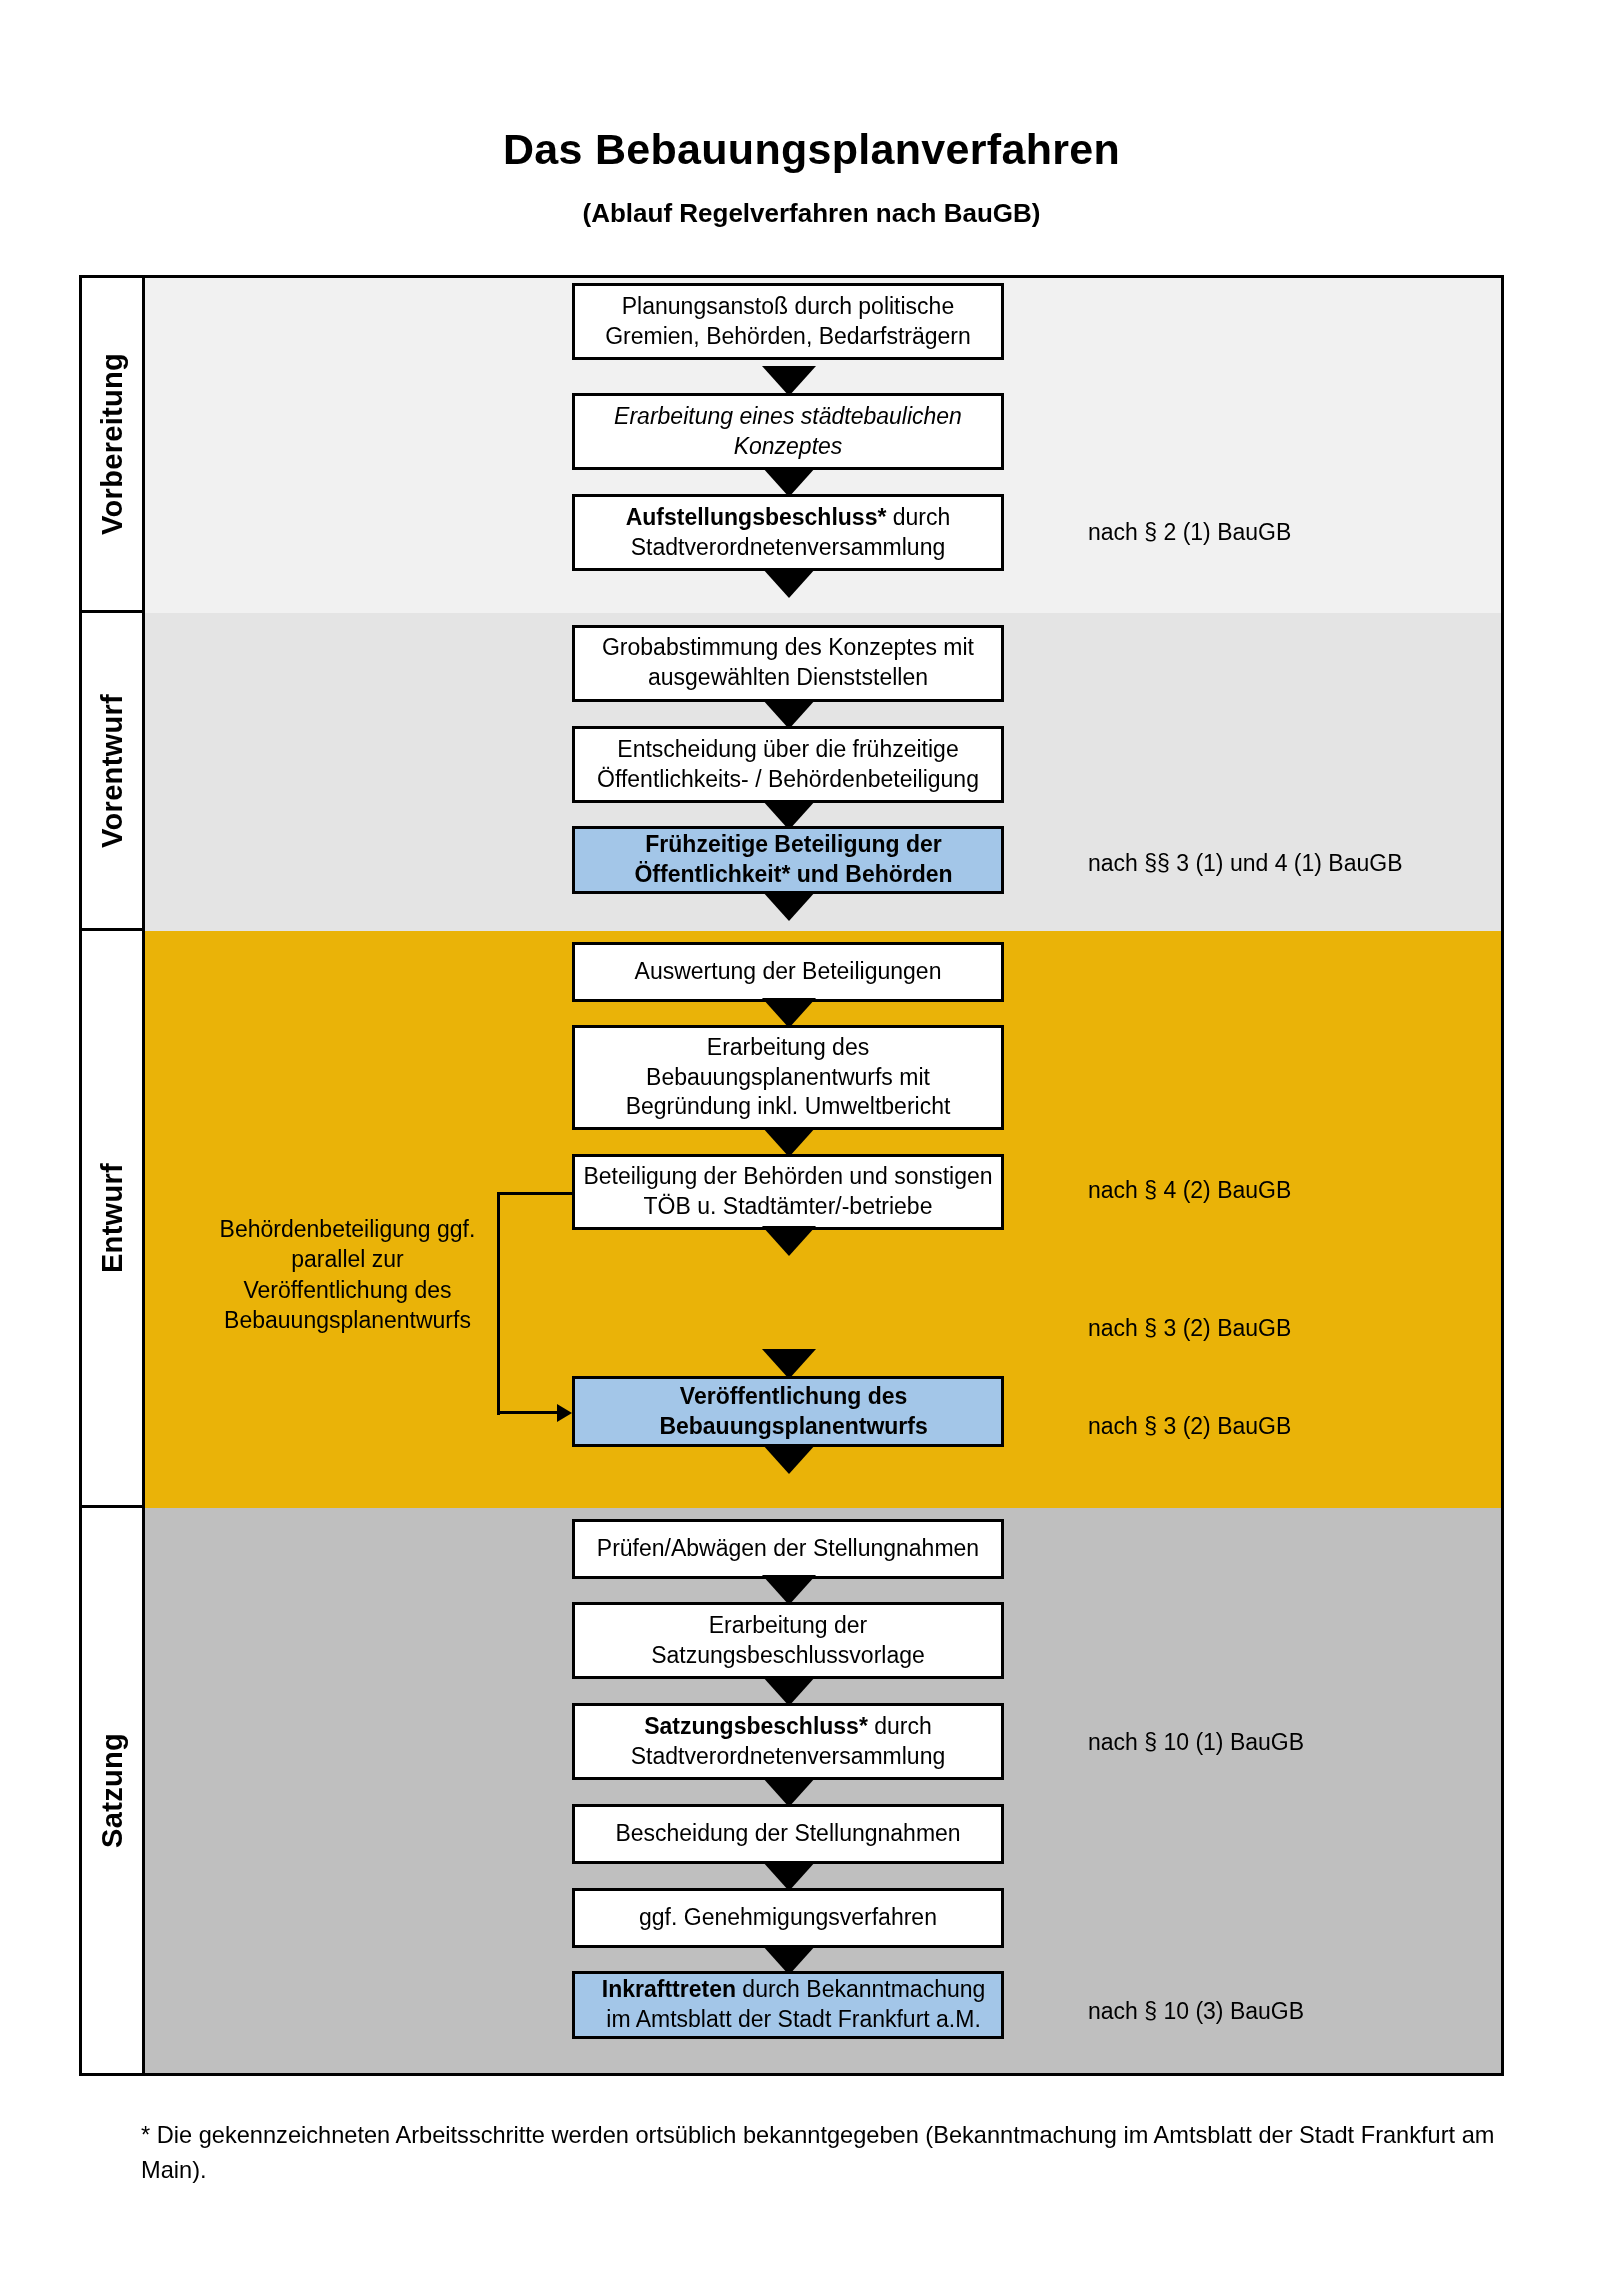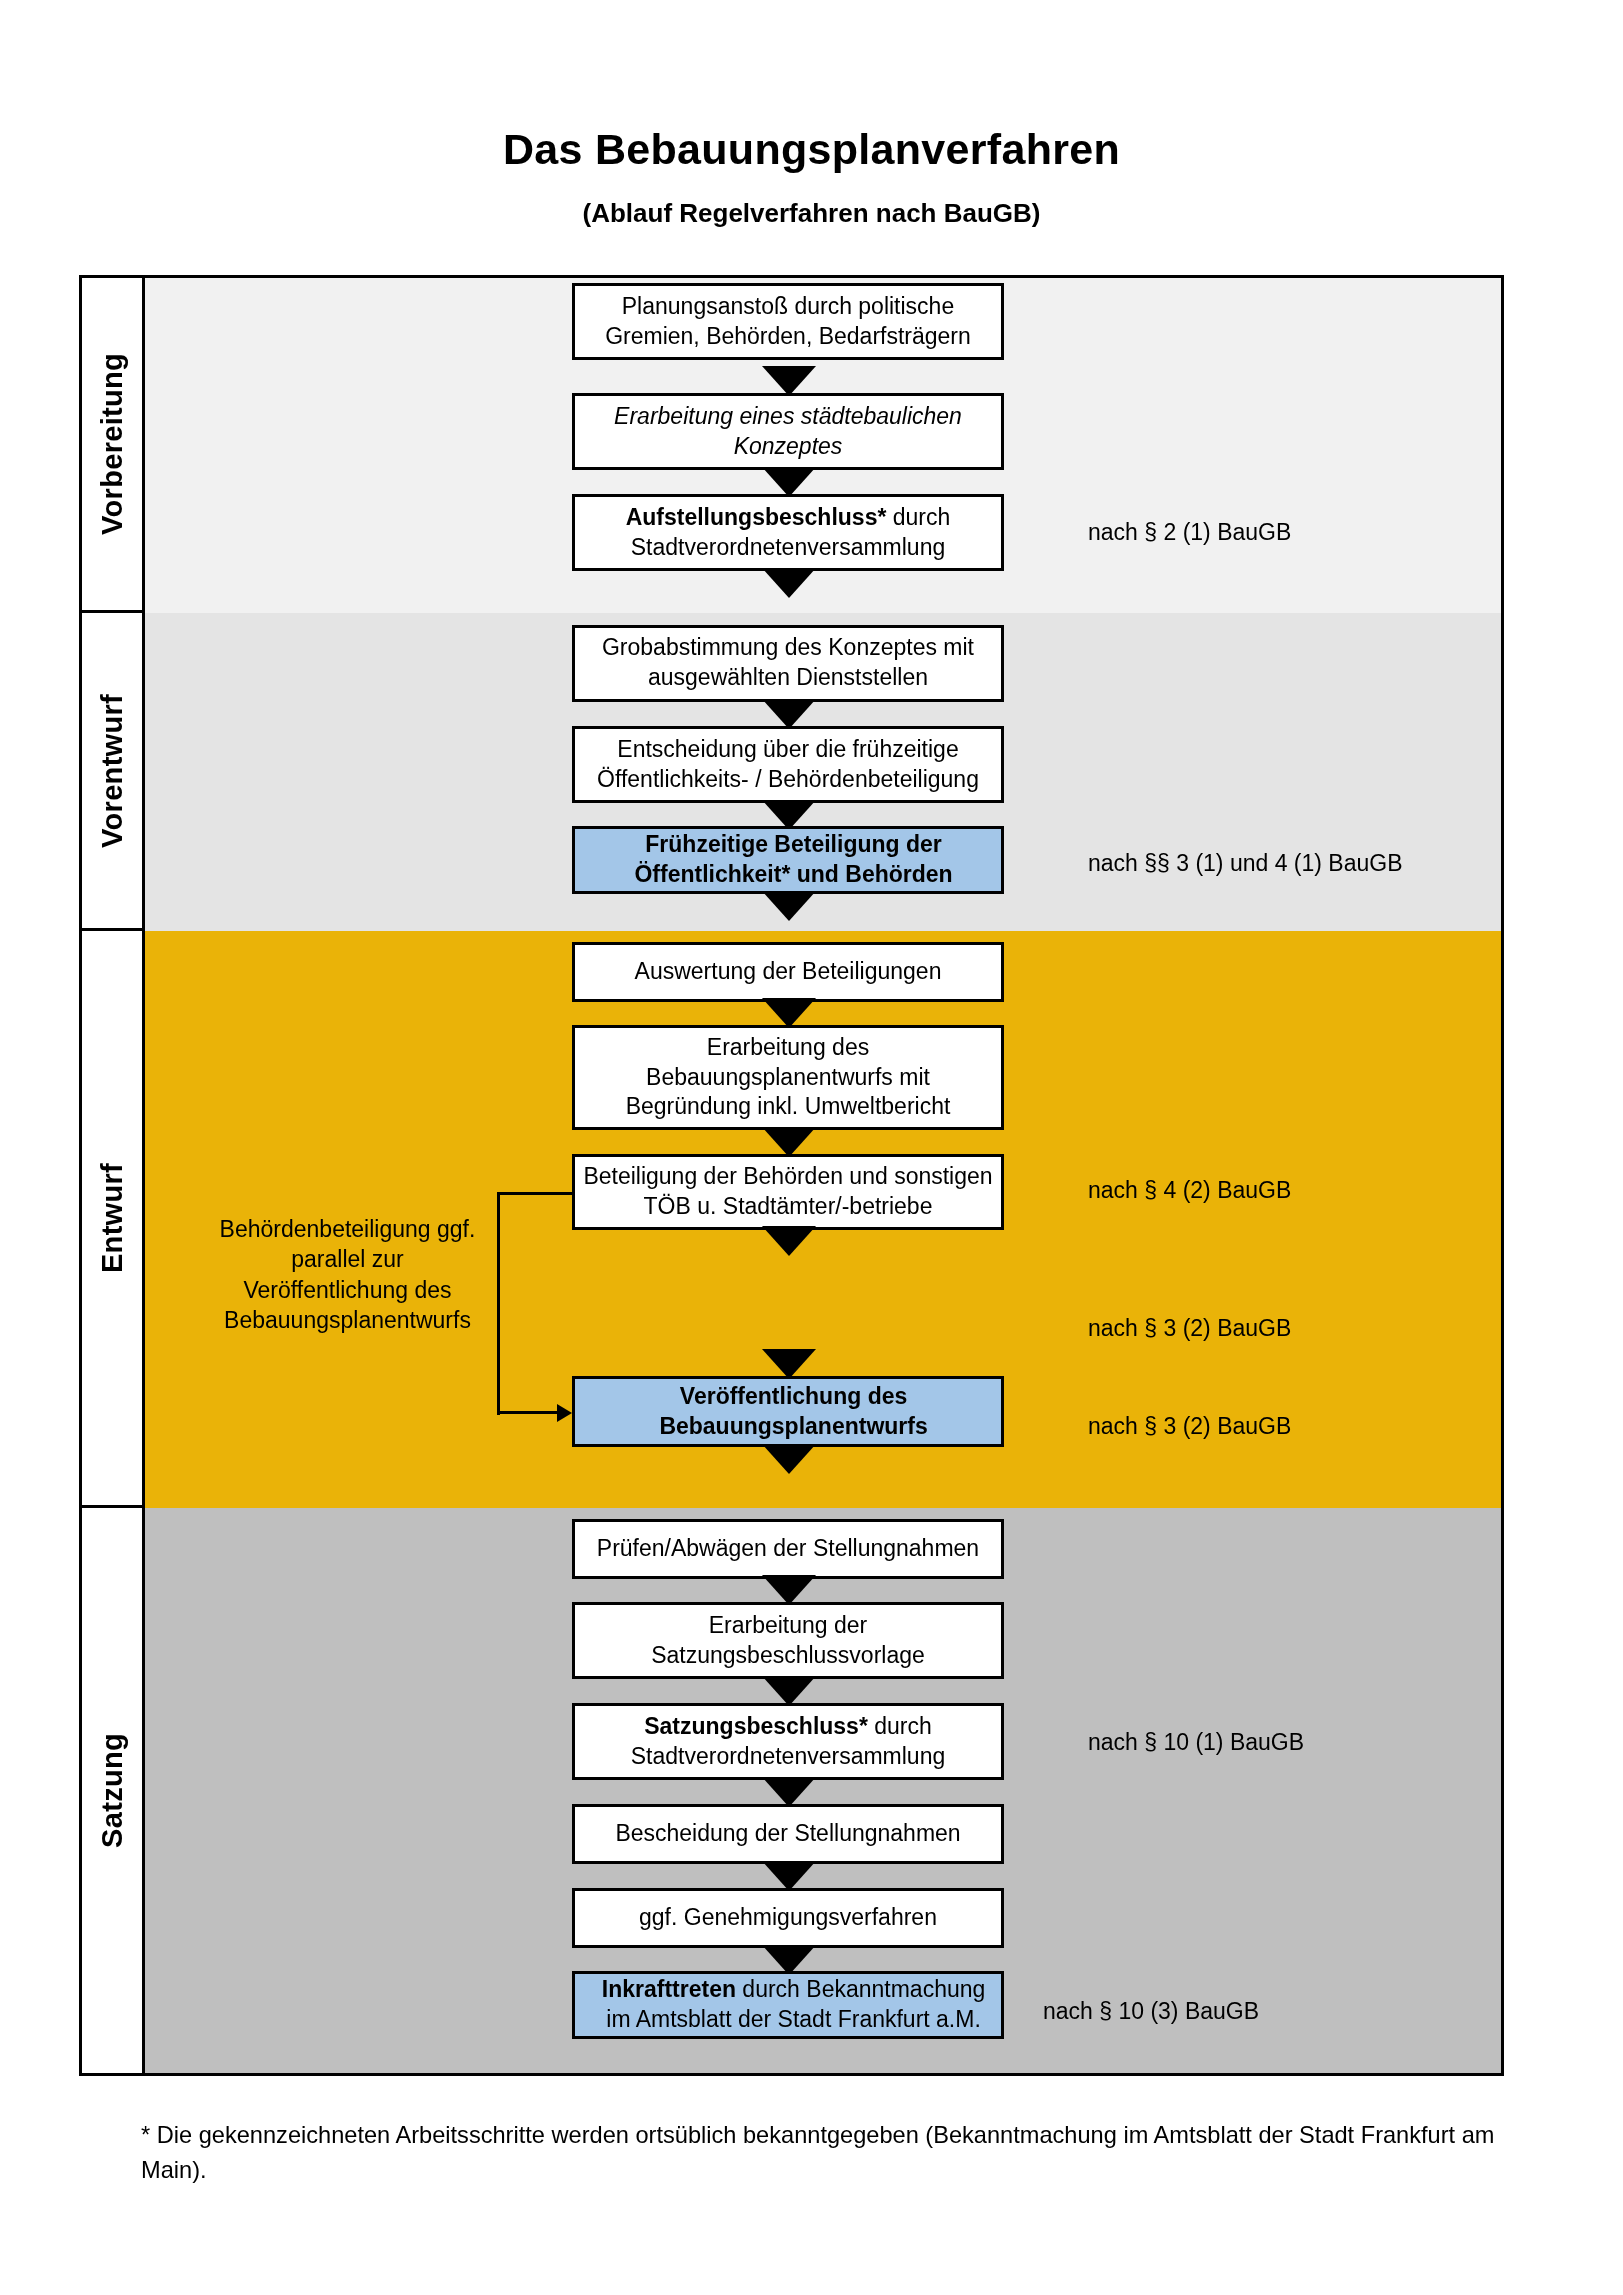--- a/index.html
+++ b/index.html
@@ -238,20 +238,20 @@
       <div class="box" style="left:427px;top:380px;width:432px;height:60px;">
         <span>ggf. Genehmigungsverfahren</span>
       </div>
       <div class="arrow" style="left:617px;top:437px;"></div>
 
       <div class="box blue" style="left:427px;top:463px;width:432px;height:68px;">
         <span><b>Inkrafttreten</b><span> durch Bekanntmachung im Amtsblatt der Stadt Frankfurt a.M.</span></span>
       </div>
 
       <div class="legal" style="left:943px;top:221px;">nach § 10 (1) BauGB</div>
-      <div class="legal" style="left:898px;top:490px;">nach § 10 (3) BauGB</div>
+      <div class="legal" style="left:943px;top:490px;">nach § 10 (3) BauGB</div>
     </div>
 
   </div>
 </div>
 
 <div class="footnote">* Die gekennzeichneten Arbeitsschritte werden ortsüblich bekanntgegeben (Bekanntmachung im Amtsblatt  der Stadt Frankfurt am Main).</div>
 
 
 </body></html>

